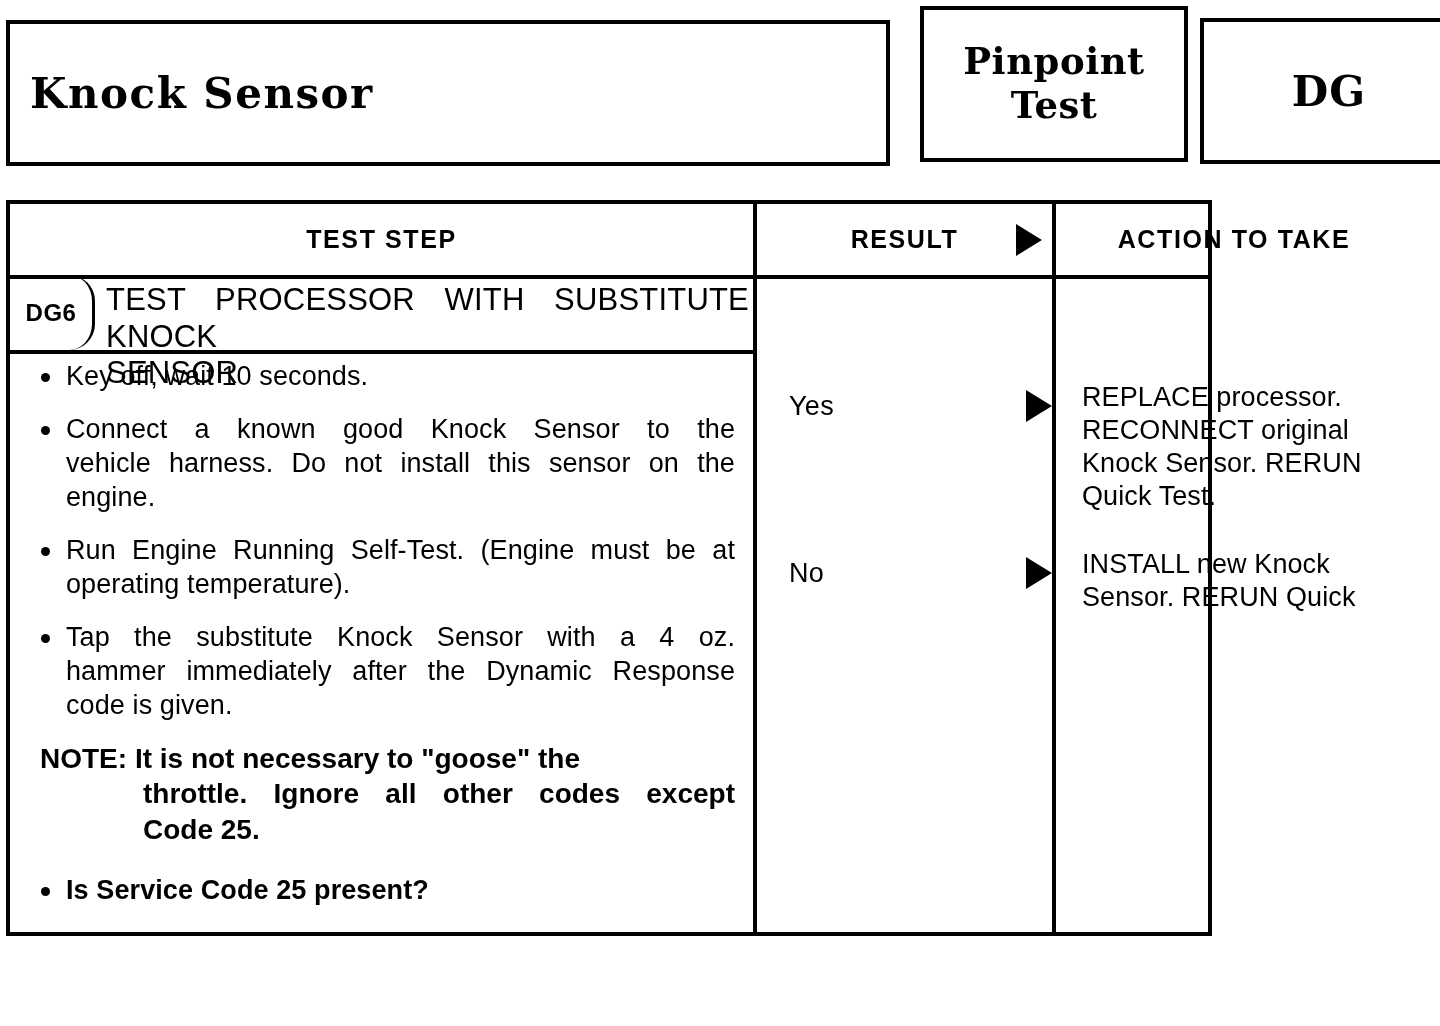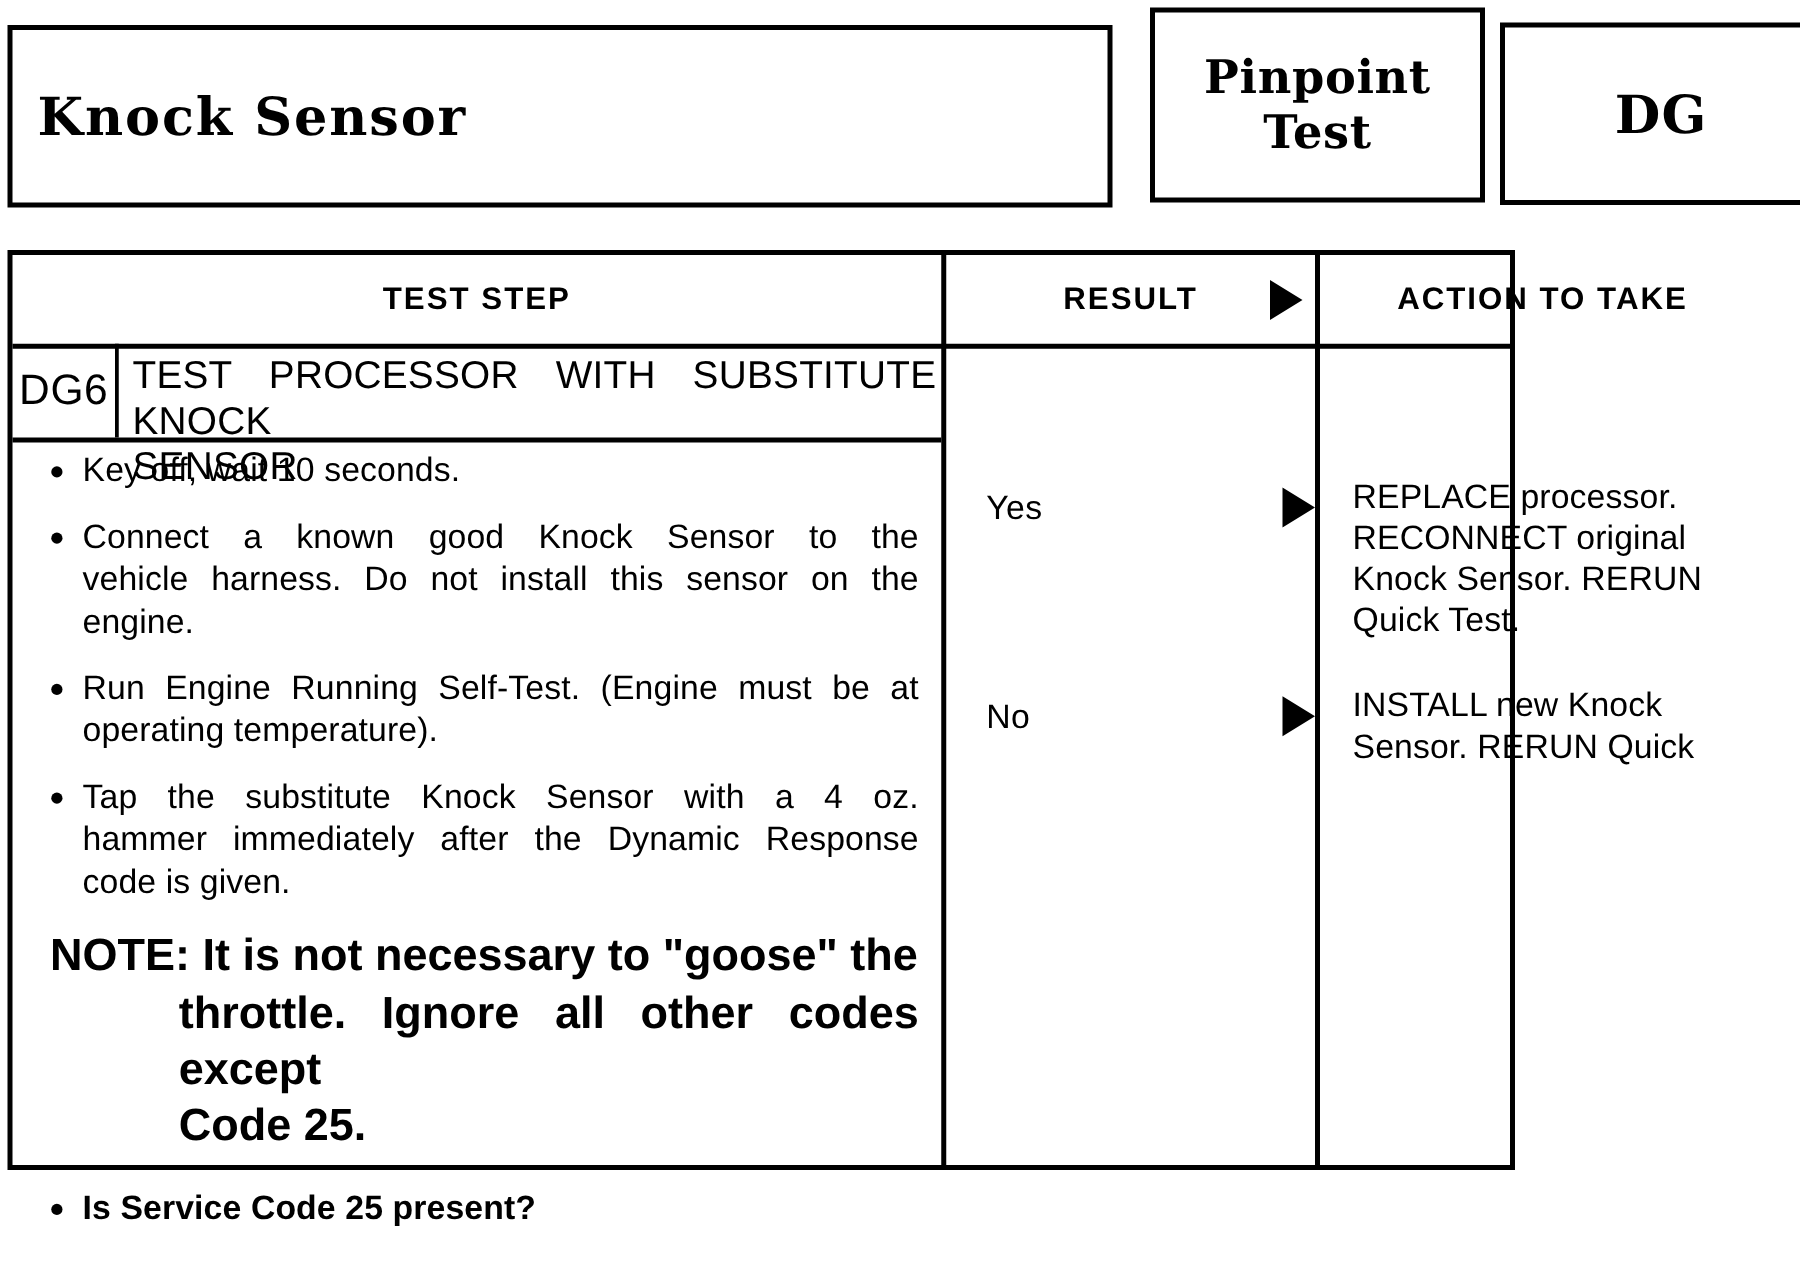--- a/index.html
+++ b/index.html
@@ -161,23 +161,24 @@
     display: flex;
   }
   .dg6-code {
     width: 85px;
     flex: 0 0 85px;
     border-right: 3px solid #000;
     box-sizing: border-box;
     display: flex;
     align-items: center;
     justify-content: center;
-    font-weight: normal;
-    font-size: 34px;
+    font-weight: bold;
+    font-size: 24px;
     letter-spacing: 0.5px;
+    border-radius: 26px;
   }
   .dg6-title {
     flex: 1 1 auto;
     padding: 7px 4px 0 11px;
     box-sizing: border-box;
     font-size: 31px;
     line-height: 1.18;
     text-align: justify;
     letter-spacing: 0.2px;
   }
@@ -223,21 +224,21 @@
   .bullet-item span.lline {
     display: block;
     text-align: left;
   }
   .bullet-item.bold { font-weight: bold; margin-bottom: 0; }
 
   
   .note-block {
     position: relative;
     font-weight: bold;
-    font-size: 36px;
+    font-size: 28px;
     line-height: 1.26;
     margin-bottom: 26px;
     margin-top: 4px;
     padding-left: 8px;
   }
   .note-line {
     display: block;
     white-space: nowrap;
   }
   .note-line.indent { padding-left: 103px; }

